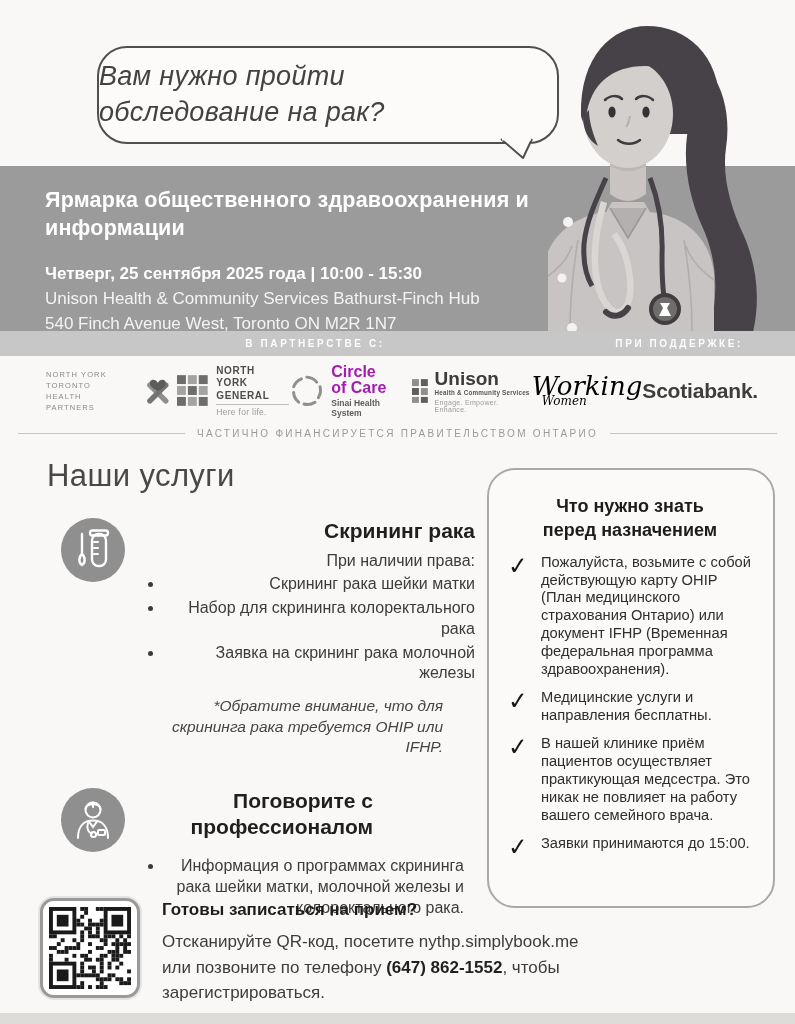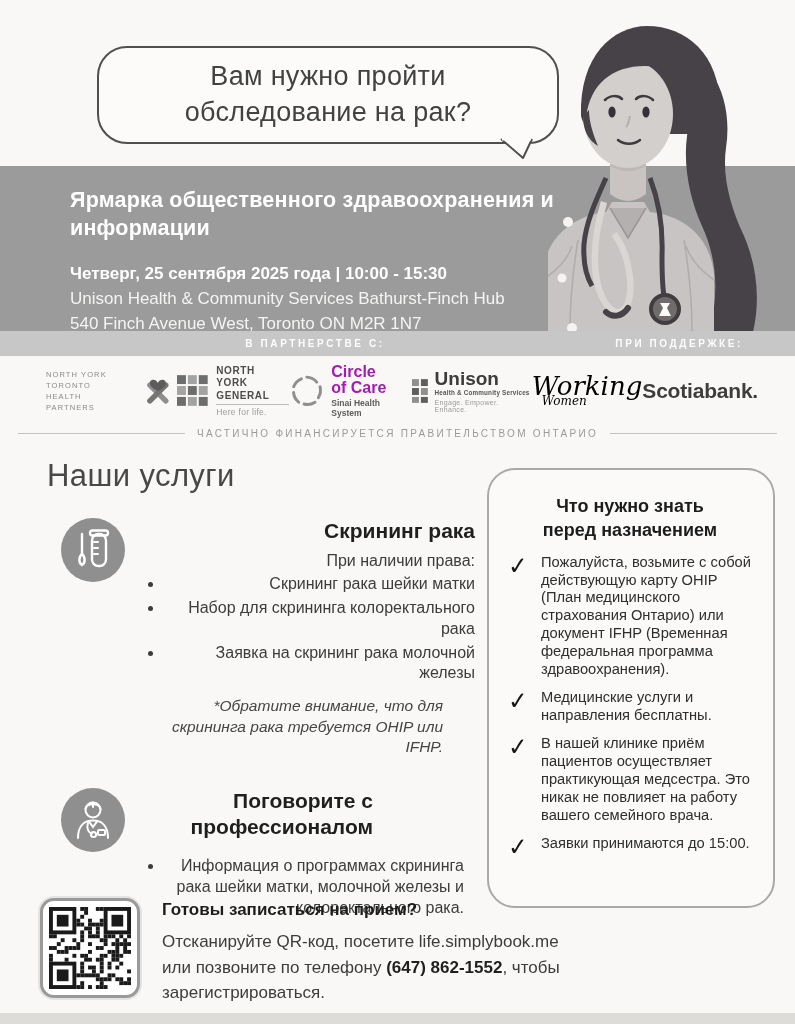--- a/index.html
+++ b/index.html
@@ -2,30 +2,30 @@
 <html><head>
 <meta charset="utf-8">
 <style>
   html,body{margin:0;padding:0;}
   body{background:#e8e7e5;font-family:"Liberation Sans",sans-serif;}
   .page{position:relative;width:795px;height:1024px;margin:0 auto;background:#f9f8f6;overflow:hidden;color:#3a3a3a;}
 
   
   .bubble{position:absolute;left:97px;top:46px;width:458px;height:94px;background:#fcfbfa;
     border:2px solid #4f4f4f;border-radius:30px;display:flex;flex-direction:column;
-    align-items:center;justify-content:center;z-index:5;}
+    align-items:flex-start;justify-content:center;z-index:5;font-style:italic;}
   .bubble-line{font-size:27px;color:#424242;line-height:1.32;letter-spacing:.3px;}
   .bubble-tail{position:absolute;left:398px;bottom:-19px;}
 
   
   .nurse{position:absolute;top:16px;right:0;width:247px;height:316px;z-index:2;}
 
   
   .banner{position:absolute;left:0;top:166px;width:795px;height:165px;background:#9b9b9b;z-index:1;}
-  .banner-inner{padding:20px 0 0 70px;width:505px;}
+  .banner-inner{padding:20px 0 0 45px;width:505px;}
   .banner-title{color:#ffffff;font-weight:bold;font-size:21.5px;line-height:1.32;letter-spacing:.2px;}
   .banner-date{color:#ffffff;font-weight:bold;font-size:17px;margin-top:21px;}
   .banner-venue,.banner-addr{color:#f4f4f3;font-size:17px;margin-top:4px;line-height:1.25;}
 
   
   .strip{position:absolute;left:0;top:331px;width:795px;height:25px;background:#c7c7c7;z-index:4;}
   .strip-label{position:absolute;top:7px;font-size:10px;font-weight:600;color:#fdfdfd;letter-spacing:2.6px;}
   .strip-label.left{left:150px;width:330px;text-align:center;}
   .strip-label.right{right:52px;}
 
@@ -457,17 +457,17 @@
         <rect x="56" y="0" width="28" height="28" fill="#1a1a1a"></rect>
         <rect x="60" y="4" width="20" height="20" fill="#ffffff"></rect>
         <rect x="64" y="8" width="12" height="12" fill="#1a1a1a"></rect>
         <rect x="0" y="56" width="28" height="28" fill="#1a1a1a"></rect>
         <rect x="4" y="60" width="20" height="20" fill="#ffffff"></rect>
         <rect x="8" y="64" width="12" height="12" fill="#1a1a1a"></rect>
       </svg>
   </div>
   <div class="booking">
     <div class="booking-h">Готовы записаться на прием?</div>
-    <div class="booking-p"><span>Отсканируйте QR-код, посетите </span><span>life.simplybook.me</span><br><span>или позвоните по телефону </span><b>(647) 862-1552</b><span>, чтобы</span><br><span>зарегистрироваться.</span></div>
+    <div class="booking-p"><span>Отсканируйте QR-код, посетите </span><span>nythp.simplybook.me</span><br><span>или позвоните по телефону </span><b>(647) 862-1552</b><span>, чтобы</span><br><span>зарегистрироваться.</span></div>
   </div>
 
   <div class="scan-bottom"></div>
 </div>
 
 </body></html>

